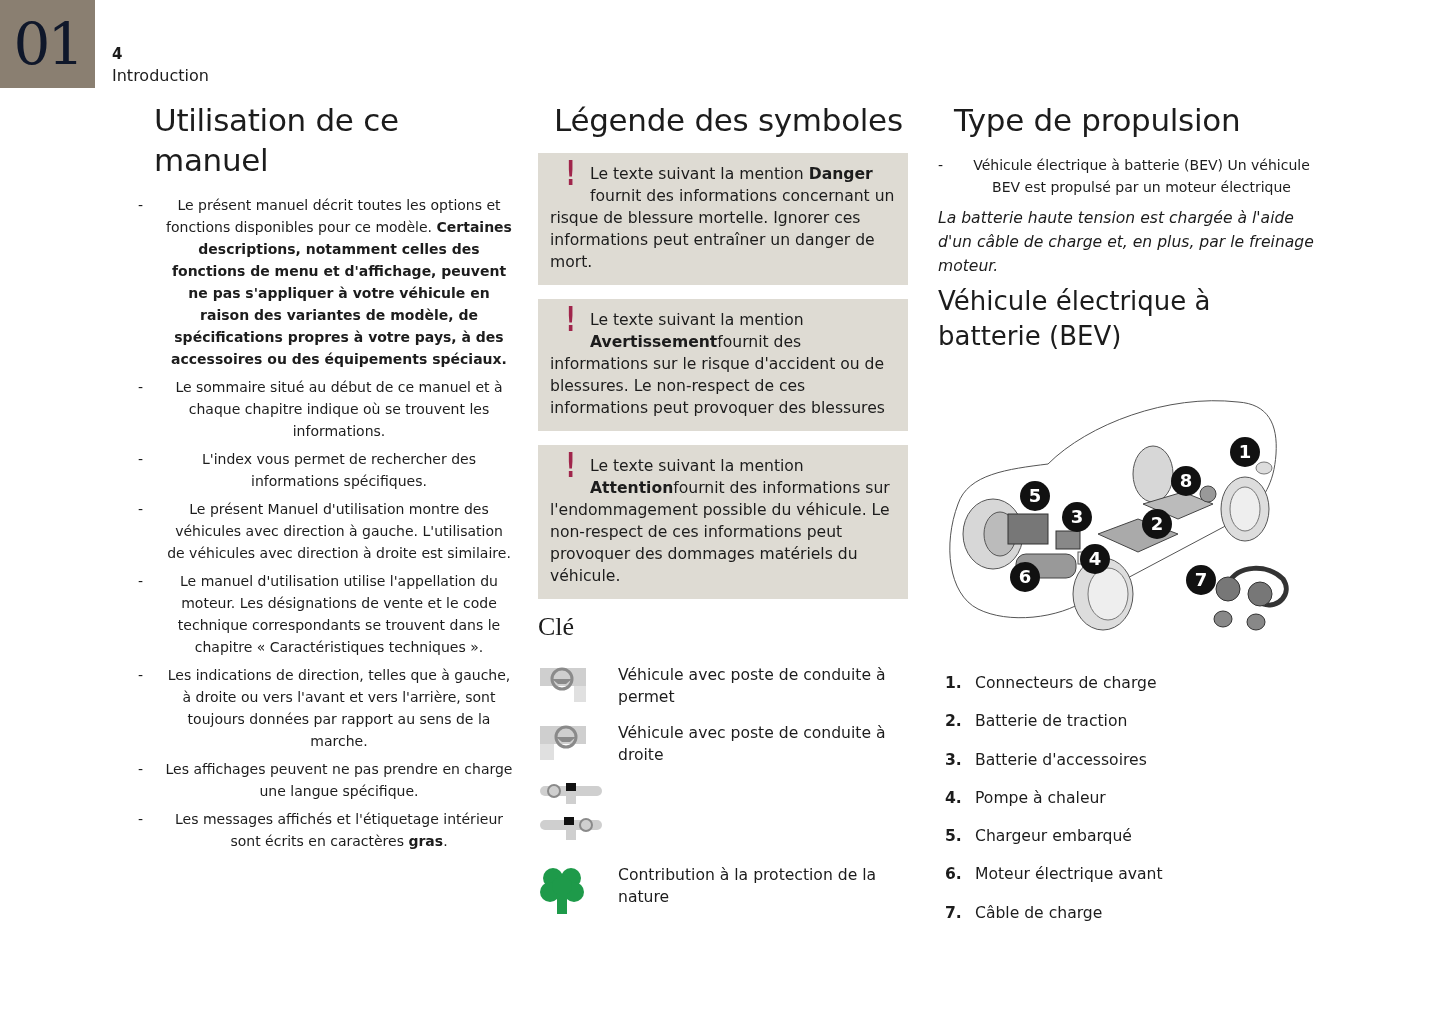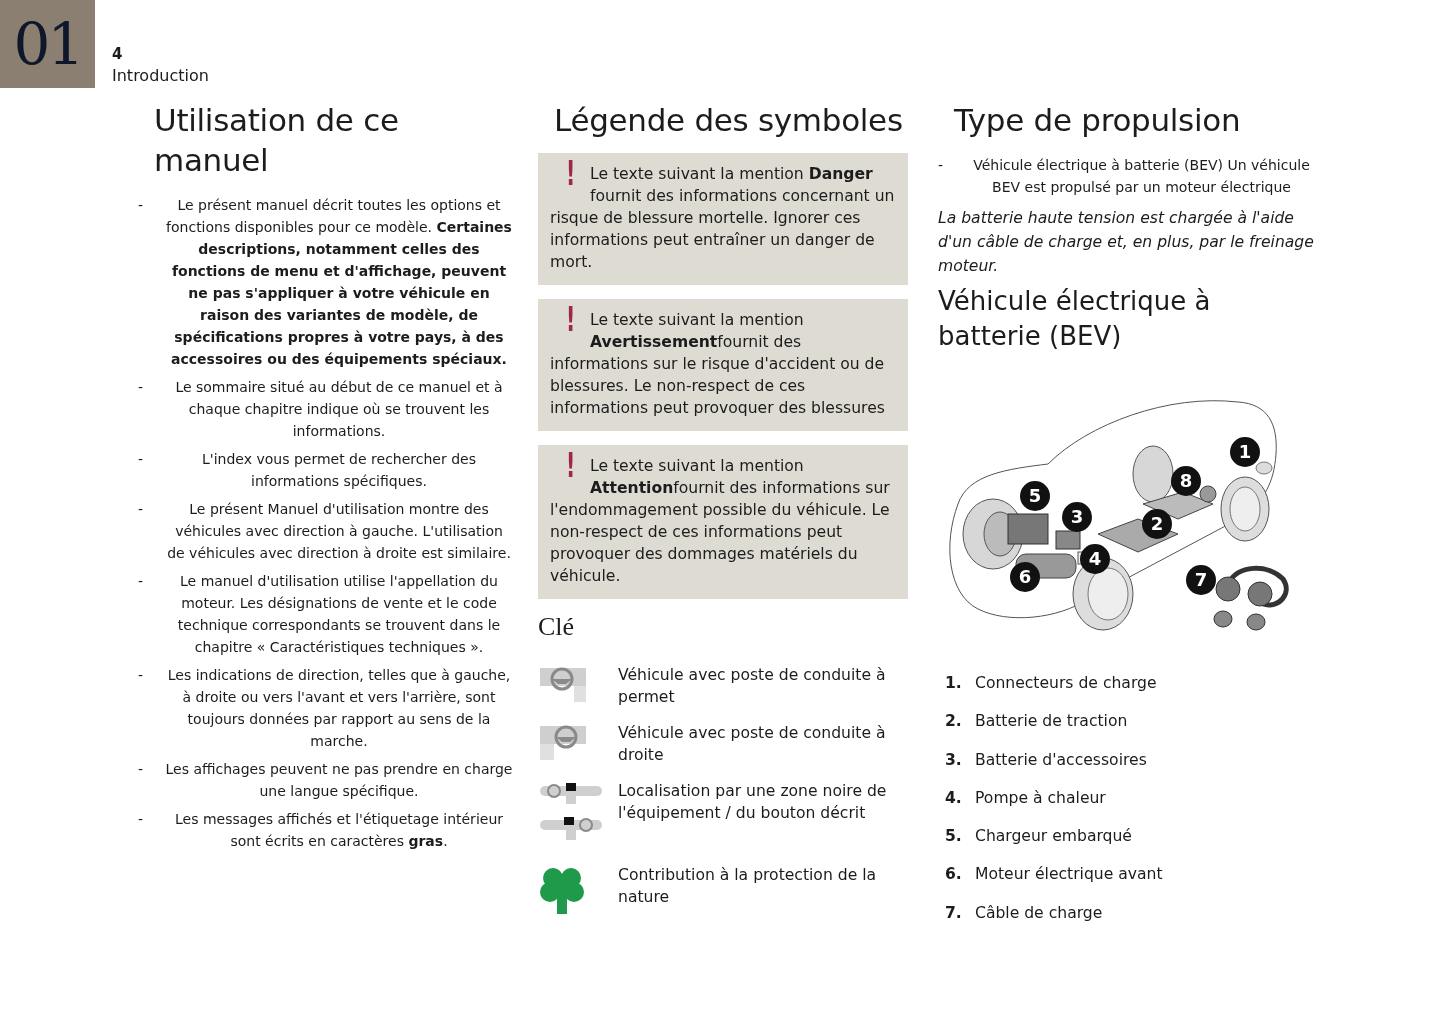--- a/index.html
+++ b/index.html
@@ -96,21 +96,20 @@
           <rect x="2" y="6" width="62" height="10" rx="5" fill="#cfcfcf"></rect>
           <rect x="28" y="14" width="10" height="10" fill="#cfcfcf"></rect>
           <circle cx="16" cy="11" r="6" fill="none" stroke="#8a8a8a" stroke-width="2"></circle>
           <rect x="28" y="3" width="10" height="8" fill="#111"></rect>
           <rect x="2" y="40" width="62" height="10" rx="5" fill="#cfcfcf"></rect>
           <rect x="28" y="48" width="10" height="12" fill="#cfcfcf"></rect>
           <circle cx="48" cy="45" r="6" fill="none" stroke="#8a8a8a" stroke-width="2"></circle>
           <rect x="26" y="37" width="10" height="8" fill="#111"></rect>
         </svg>
     </div>
-    <div class="key-text">Localisation par une zone noire de l'équipement / du bouton décrit</div>
   </div>
   <div class="key-row">
     <div class="key-icon">
       <svg width="50" height="52" viewBox="0 0 50 52">
           <circle cx="15" cy="14" r="10" fill="#1e9a4a"></circle>
           <circle cx="33" cy="14" r="10" fill="#1e9a4a"></circle>
           <circle cx="12" cy="28" r="10" fill="#1e9a4a"></circle>
           <circle cx="36" cy="28" r="10" fill="#1e9a4a"></circle>
           <circle cx="24" cy="22" r="10" fill="#1e9a4a"></circle>
           <rect x="19" y="30" width="10" height="20" fill="#1e9a4a"></rect>

